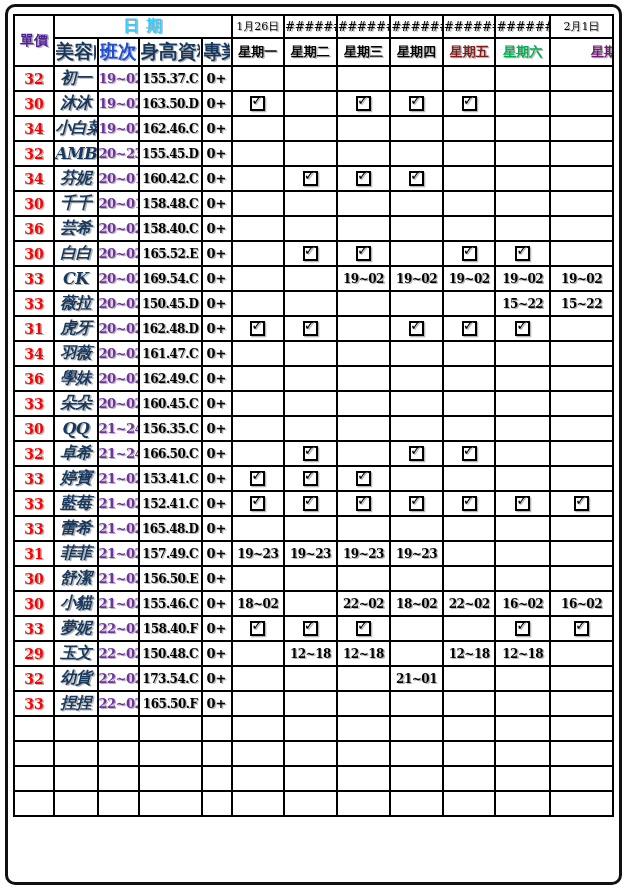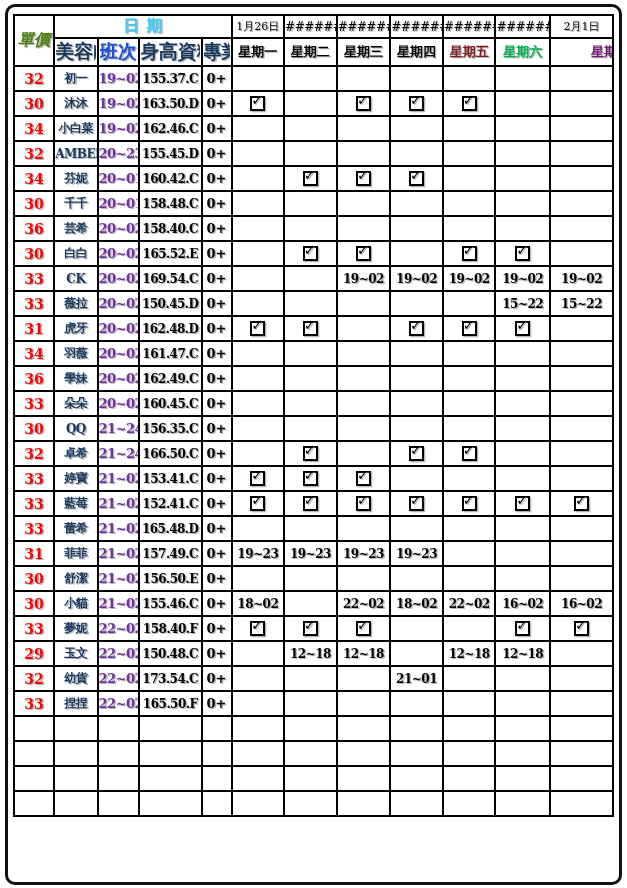--- a/index.html
+++ b/index.html
@@ -18,29 +18,29 @@
   }
   .sched th,.sched td{
     border:2px solid #000;padding:0;margin:0;
     text-align:center;vertical-align:middle;
     overflow:hidden;white-space:nowrap;
   }
   .sched thead tr.r1 th{height:20px;}
   .sched thead tr.r2 th{height:19px;}
   .sched tbody td{height:23px;}
   .sh{text-shadow:1.3px 1.3px 0 #b5b5b5;}
-  .corner-h{color:#4d7c0f;font-weight:bold;font-size:16px;font-style:italic;}
+  .corner-h{color:#4c1d95;font-weight:bold;font-size:14px;}
   .dategroup-h{color:#33CCFF;font-weight:bold;font-size:16px;letter-spacing:7px;text-indent:7px;}
   .sub-h{color:#17375D;font-weight:bold;font-size:19px;border-radius:10px;}
   .sub-h.shift-h{color:#1d4ed8;}
   .date-h{color:#000;font-weight:normal;font-size:11px;}
   .hash-h{letter-spacing:-0.5px;font-size:12px;}
   .weekday-h{font-weight:bold;font-size:13px;}
   .price-c{color:#FF0000;font-weight:bold;font-size:14px;}
-  .name-c{color:#17375D;font-weight:bold;font-size:12px;letter-spacing:-0.5px;}
+  .name-c{color:#17375D;font-weight:bold;font-size:16px;letter-spacing:-0.5px;font-style:italic;}
   .shift-c{color:#7030A0;font-weight:bold;font-size:13px;letter-spacing:-0.5px;}
   .profile-c{color:#000;font-weight:bold;font-size:12px;letter-spacing:-0.5px;}
   .spec-c{color:#000;font-weight:bold;font-size:13px;}
   .time-c{color:#000;font-weight:bold;font-size:12px;letter-spacing:-0.5px;}
   .cb{
     display:inline-block;width:11px;height:11px;border:2px solid #000;
     position:relative;background:#fff;vertical-align:middle;
     box-shadow:1.3px 1.3px 0 #b5b5b5;
   }
   .cb::after{

